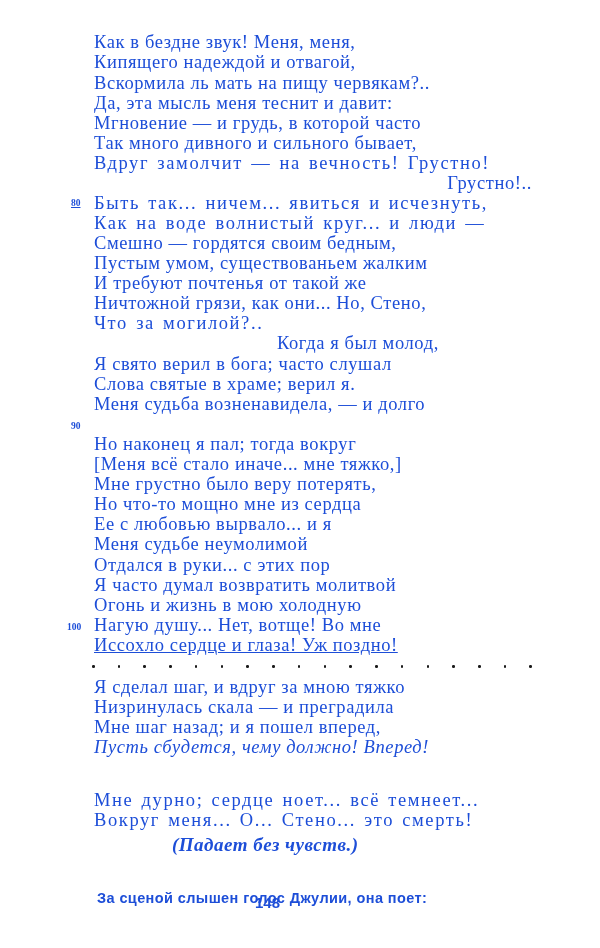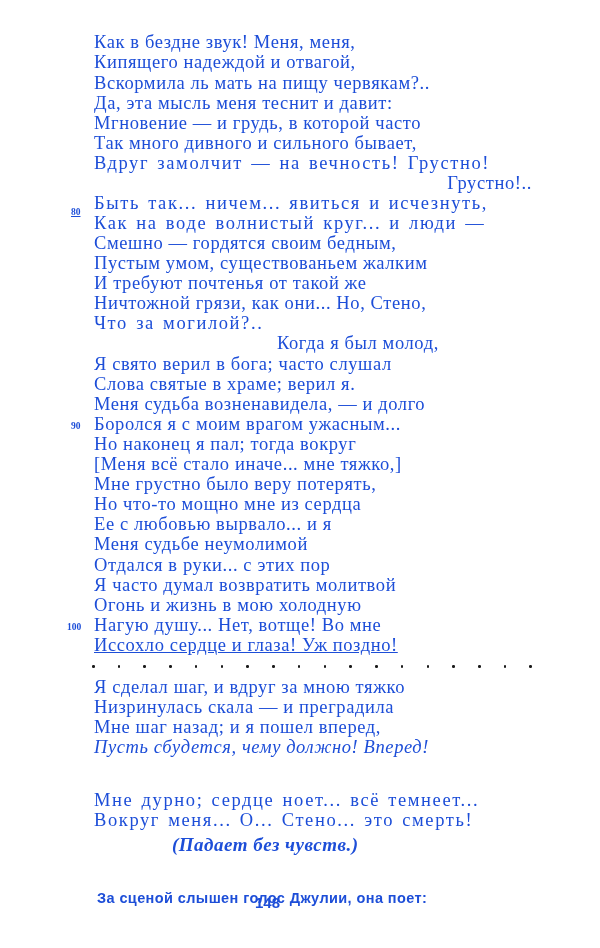--- a/index.html
+++ b/index.html
@@ -38,32 +38,31 @@
 <div class="page" id="page">
     <div class="line" style="top: 42px;">Как в бездне звук! Меня, меня,</div>
     <div class="line" style="top: 62px;">Кипящего надеждой и отвагой,</div>
     <div class="line" style="top: 83px;">Вскормила ль мать на пищу червякам?..</div>
     <div class="line" style="top: 103px;">Да, эта мысль меня теснит и давит:</div>
     <div class="line" style="top: 123px;">Мгновение — и грудь, в которой часто</div>
     <div class="line" style="top: 143px;">Так много дивного и сильного бывает,</div>
     <div class="line spaced" style="top: 163px;">Вдруг замолчит — на вечность! Грустно!</div>
     <div class="line right" style="top: 183px;">Грустно!..</div>
     <div class="line spaced" style="top: 203px;">Быть так... ничем... явиться и исчезнуть,</div>
-    <div class="lnum" style="top: 210px; text-decoration: underline;">80</div>
+    <div class="lnum" style="top: 201px; text-decoration: underline;">80</div>
     <div class="line spaced" style="top: 223px;">Как на воде волнистый круг... и люди —</div>
     <div class="line" style="top: 243px;">Смешно — гордятся своим бедным,</div>
     <div class="line" style="top: 263px;">Пустым умом, существованьем жалким</div>
     <div class="line" style="top: 283px;">И требуют почтенья от такой же</div>
     <div class="line spaced" style="top: 323px;">Что за могилой?..</div>
     <div class="line" style="top: 303px;">Ничтожной грязи, как они... Но, Стено,</div>
     <div class="line indent-when" style="top: 343px;">Когда я был молод,</div>
     <div class="line" style="top: 364px;">Я свято верил в бога; часто слушал</div>
     <div class="line" style="top: 384px;">Слова святые в храме; верил я.</div>
     <div class="line" style="top: 404px;">Меня судьба возненавидела, — и долго</div>
-    <div class="line" style="top: 424px;">Боролся я с моим врагом ужасным...</div>
     <div class="lnum" style="top: 424px;">90</div>
     <div class="line" style="top: 444px;">Но наконец я пал; тогда вокруг</div>
     <div class="line" style="top: 464px;">[Меня всё стало иначе... мне тяжко,]</div>
     <div class="line" style="top: 484px;">Мне грустно было веру потерять,</div>
     <div class="line" style="top: 504px;">Но что-то мощно мне из сердца</div>
     <div class="line" style="top: 524px;">Ее с любовью вырвало... и я</div>
     <div class="line" style="top: 544px;">Меня судьбе неумолимой</div>
     <div class="line" style="top: 565px;">Отдался в руки... с этих пор</div>
     <div class="line" style="top: 585px;">Я часто думал возвратить молитвой</div>
     <div class="line" style="top: 605px;">Огонь и жизнь в мою холодную</div>

